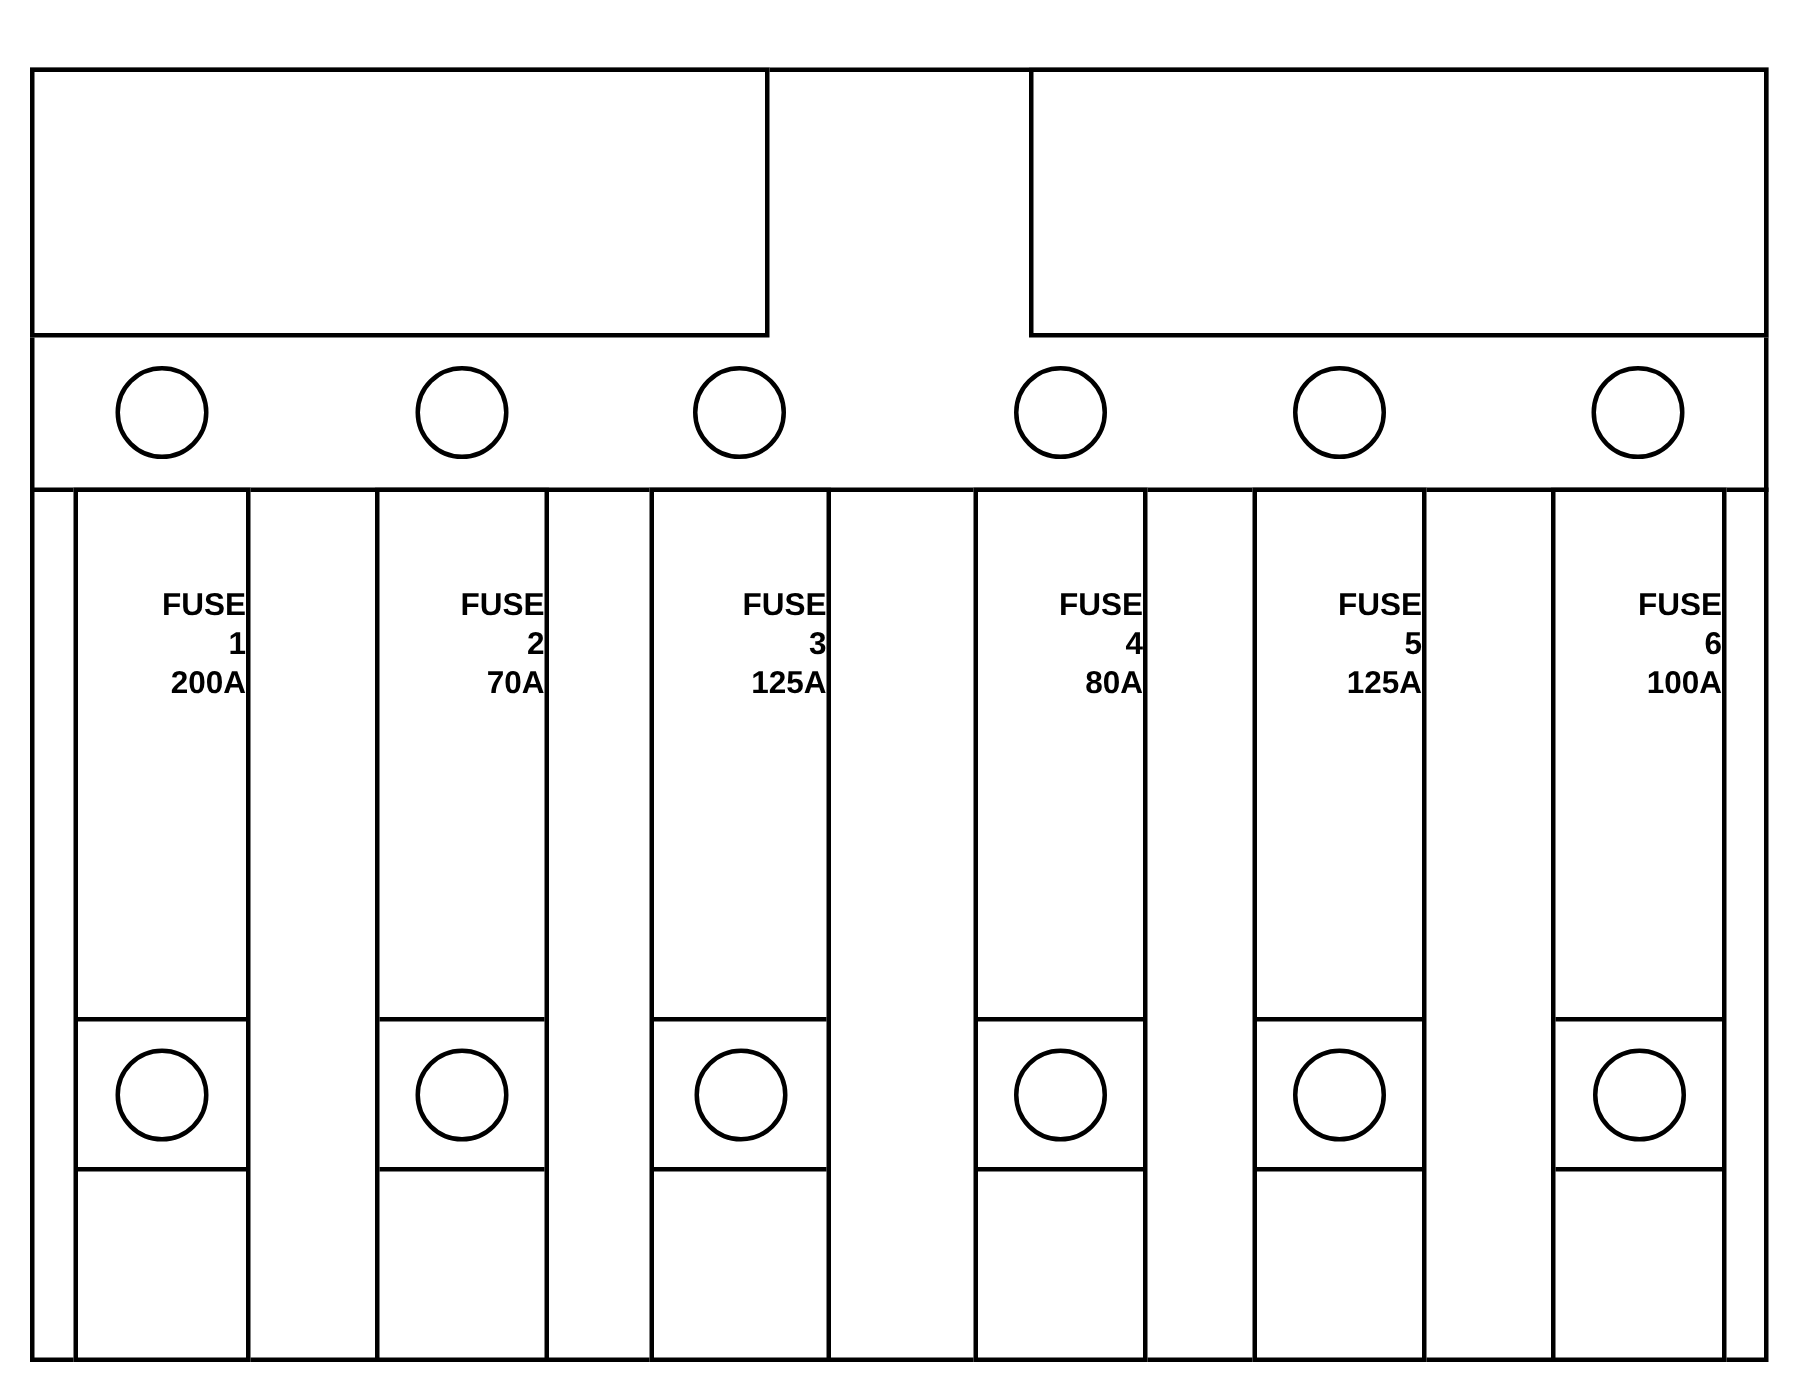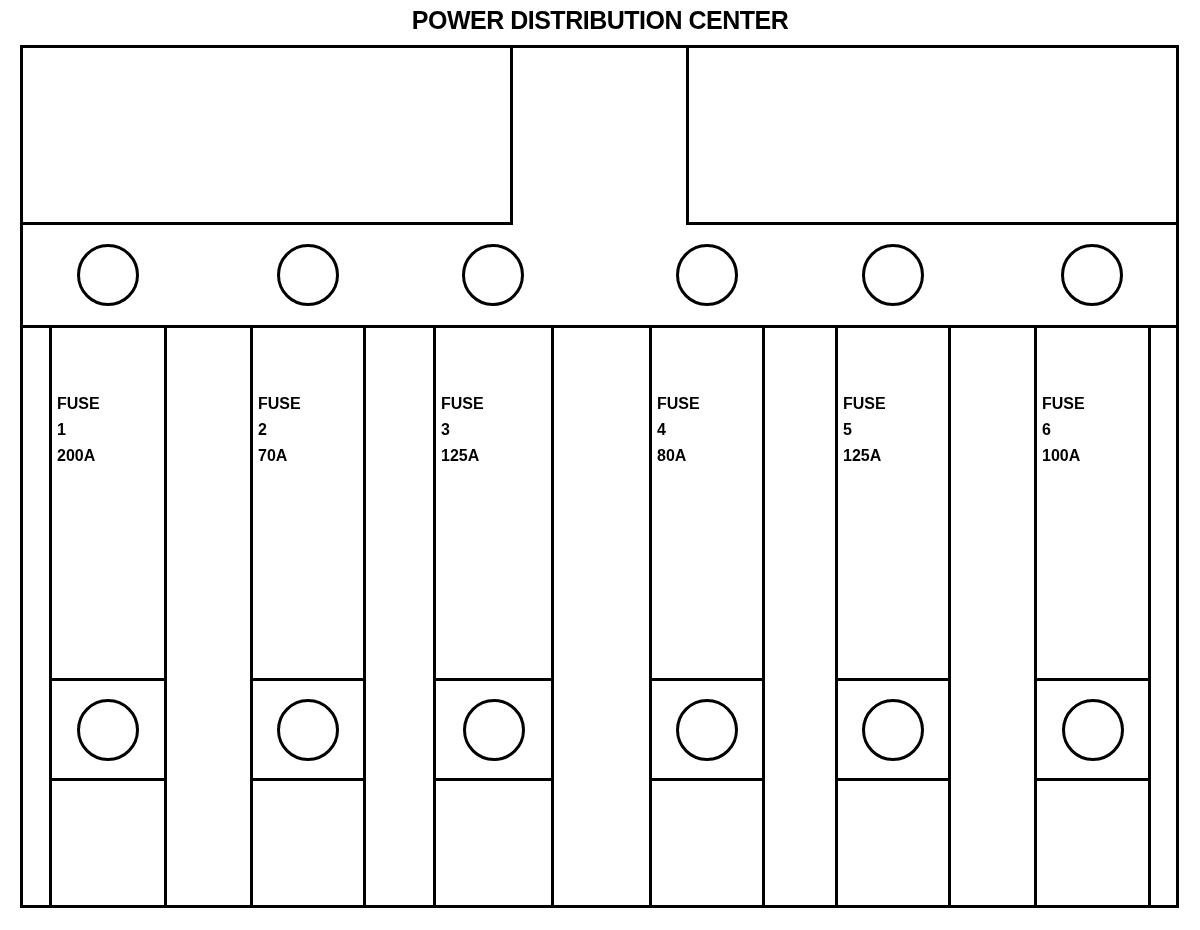--- a/index.html
+++ b/index.html
@@ -65,23 +65,23 @@
     position: absolute;
     top: 325px;
     height: 583px;
     border: 3px solid var(--line, #000000);
     box-sizing: border-box;
     background: #ffffff;
   }
   .fuse-label {
     position: absolute;
     top: 63px;
-    left: 5px; right: 0;
-    text-align: left;
-    font-size: 16px;
+    left: 16px; right: 0;
+    text-align: right;
+    font-size: 21px;
     font-weight: bold;
     line-height: 26px;
     color: var(--line, #000000);
   }
   .connector {
     position: absolute;
     top: 350px;
     left: 0; right: 0;
     height: 103px;
     border-top: 3px solid var(--line, #000000);
@@ -97,21 +97,20 @@
     border-radius: 50%;
     box-sizing: border-box;
     background: #ffffff;
   }
 </style>
 </head>
 <body>
 
 <div class="canvas">
 
-  <div class="title">POWER DISTRIBUTION CENTER</div>
 
   <div class="outer"></div>
 
   <div class="hbox hbox-left"></div>
   <div class="hbox hbox-right"></div>
 
   <div class="band-line"></div>
 
   <div class="stud" style="left:77px"></div>
   <div class="stud" style="left:277px"></div>

